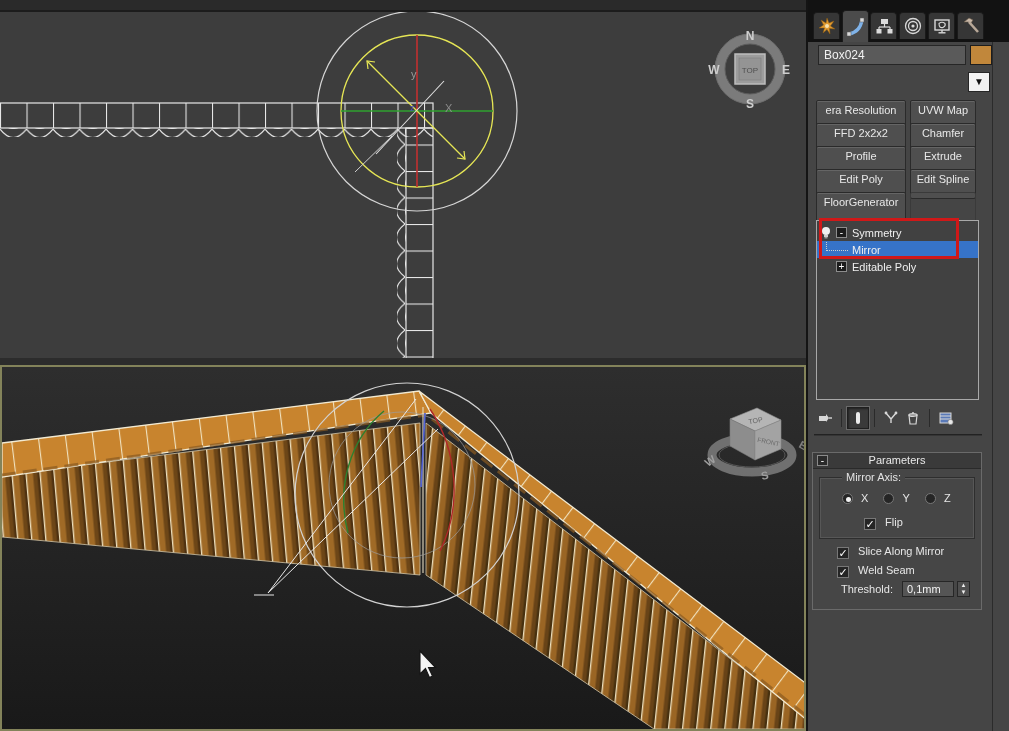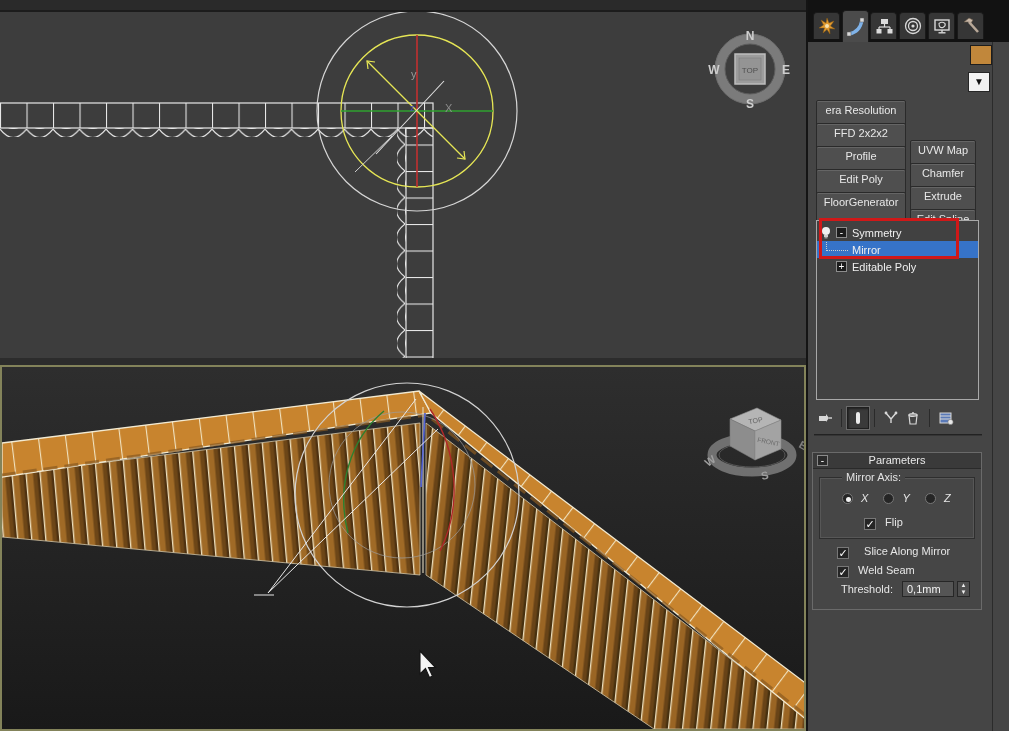--- a/index.html
+++ b/index.html
@@ -36,21 +36,21 @@
               font-size:12px; line-height:18px; padding-left:5px; }
   #mod-list-arrow { position:absolute; left:160px; top:72px; width:22px; height:20px;
               background:#f2f2f2; border:1px solid #262626; color:#111;
               text-align:center; line-height:18px; font-size:10px; }
 
   .mbtn { position:absolute; height:30px; background:#4f4f4f; border:1px solid #2a2a2a;
           border-radius:2px; color:#e8e8e8; font-size:11px; text-align:center;
           line-height:19px; overflow:hidden; white-space:nowrap;
           box-shadow:inset 0 1px 0 #656565; }
   .mbtn.col1 { left:8px;  width:90px; }
-  .mbtn.col2 { left:102px; width:66px;margin-top:40px; }
+  .mbtn.col2 { left:102px; width:66px; }
   .mbtn.empty { background:transparent; border-color:#3a3a3a; box-shadow:none; }
 
   #stack { position:absolute; left:8px; top:220px; width:163px; height:180px;
            background:#414141; border:1px solid #a8a8a8; }
   .stackrow { position:relative; height:17px; display:flex; align-items:center;
               font-size:11px; color:#efefef; }
   .stackrow.sel { background:#3673c8; }
   .expbox { width:11px; height:11px; background:#1c1c1c; border:1px solid #8d8d8d;
             color:#fff; font-size:10px; line-height:9px; text-align:center;
             margin-right:5px; flex:0 0 auto; }
@@ -275,20 +275,21 @@
         </svg>
       </div>
       <div class="tab" style="left:149px">
         <svg width="20" height="20">
           <polygon points="3,6 8,2 12,4 10,7 7,6" fill="#c9b8a8" stroke="#6a5a4a" stroke-width="0.6"></polygon>
           <line x1="8" y1="6" x2="17" y2="16" stroke="#b8a898" stroke-width="2.6"></line>
         </svg>
       </div>
     </div>
 
+    <div id="obj-name">Box024</div>
     <div id="obj-color" style="background: rgb(193, 135, 59);"></div>
 
     <div id="mod-list-arrow">▼</div>
 
     <div class="mbtn col1" style="top:100px">era Resolution</div>
     <div class="mbtn col2" style="top:100px">UVW Map</div>
     <div class="mbtn col1" style="top:123px">FFD 2x2x2</div>
     <div class="mbtn col2" style="top:123px">Chamfer</div>
     <div class="mbtn col1" style="top:146px">Profile</div>
     <div class="mbtn col2" style="top:146px">Extrude</div>
@@ -361,37 +362,37 @@
     <div id="stacktools-underline"></div>
 
     <div id="rollout">
       <div id="rollout-header">
         <span id="rollout-collapse">-</span>
         <span>Parameters</span>
       </div>
 
       <div class="groupbox">
         <span class="grouplabel">Mirror Axis:</span>
-        <div style="position:absolute; left:22px; top:14px;font-style:italic;">
+        <div style="position:absolute; left:22px; top:14px;">
           <span class="radio on"></span>
           <span class="plabel" style="margin:0 12px 0 5px">X</span>
           <span class="radio"></span>
           <span class="plabel" style="margin:0 12px 0 5px">Y</span>
           <span class="radio"></span>
           <span class="plabel" style="margin-left:5px">Z</span>
         </div>
         <div style="position:absolute; left:44px; top:38px;">
           <span class="check">✓</span>
           <span class="plabel" style="margin-left:6px">Flip</span>
         </div>
       </div>
 
       <div style="position:absolute; left:24px; top:92px;">
         <span class="check">✓</span>
-        <span class="plabel" style="margin-left:12px">Slice Along Mirror</span>
+        <span class="plabel" style="margin-left:6px">Slice Along Mirror</span>
       </div>
       <div style="position:absolute; left:24px; top:111px;">
         <span class="check">✓</span>
         <span class="plabel" style="margin-left:6px">Weld Seam</span>
       </div>
 
       <span class="plabel" style="position:absolute; left:28px; top:130px;">Threshold:</span>
       <div id="spin-field">0,1mm</div>
       <div id="spin-arrows">
         <span>▲</span>

